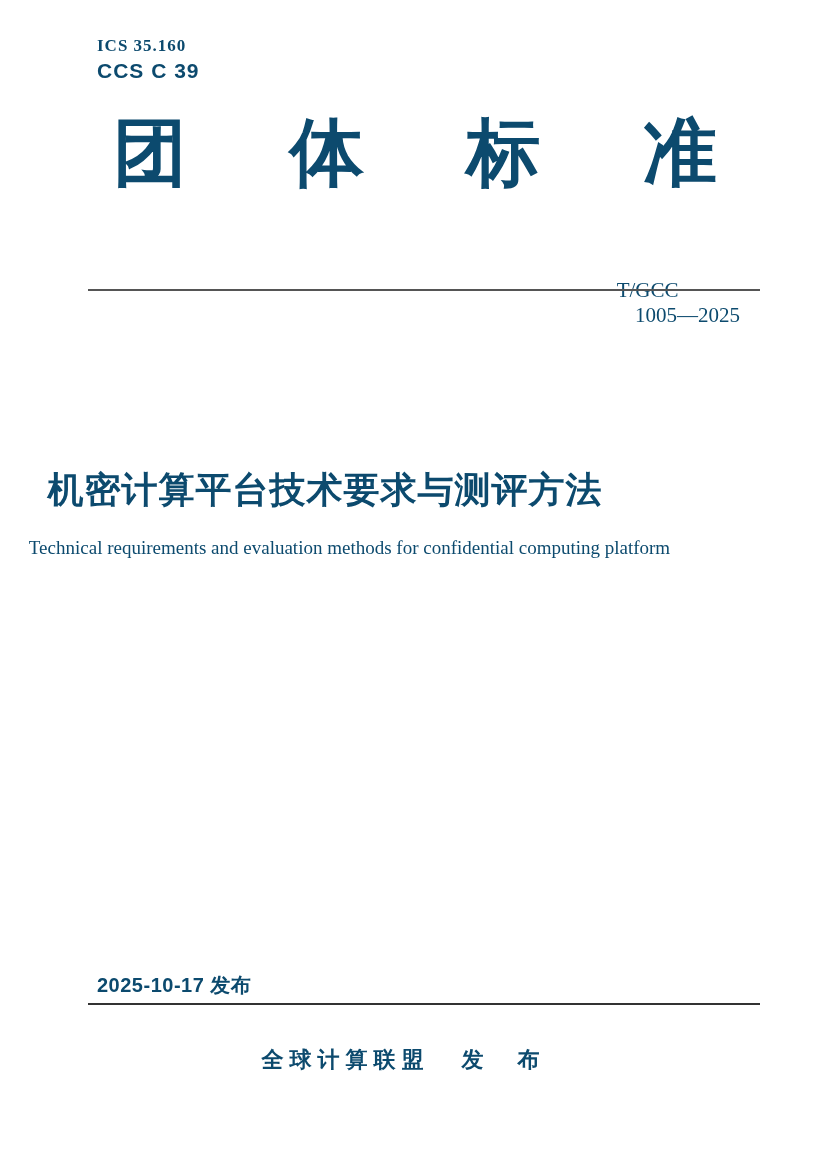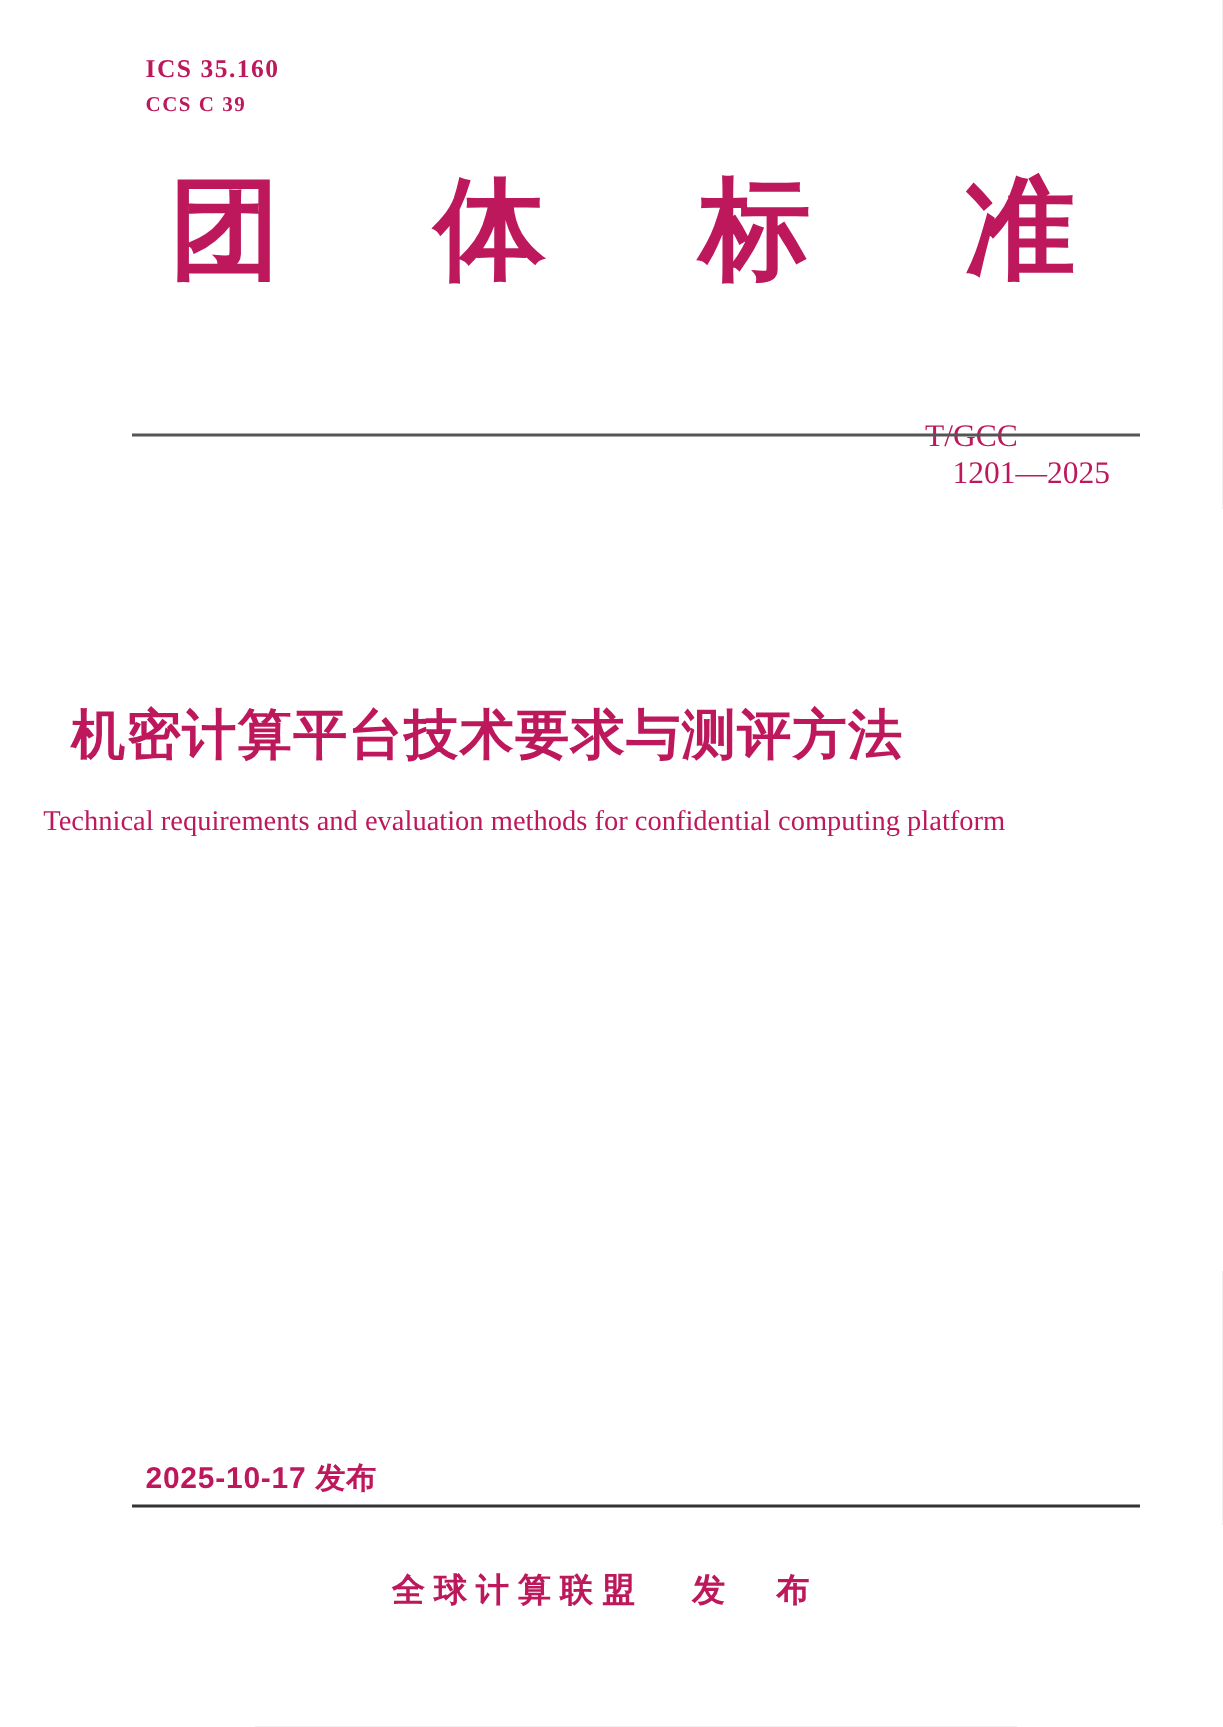--- a/index.html
+++ b/index.html
@@ -5,40 +5,40 @@
   * { margin: 0; padding: 0; box-sizing: border-box; }
   html, body { background: #e8e8e8; }
   .page {
     position: relative;
     width: 815px;
     height: 1151px;
     margin: 0 auto;
     background: #ffffff;
     overflow: hidden;
     font-family: "Liberation Sans", sans-serif;
-    color: #be185d;
+    color: #0c4a6e;
   }
 
   
   .codes {
     position: absolute;
     left: 97px;
     top: 33px;
   }
   .ics-line {
     font-family: "Liberation Serif", "DejaVu Serif", serif;
     font-size: 17px;
     font-weight: 600;
     letter-spacing: 1px;
     line-height: 25px;
     white-space: pre;
   }
   .ccs-line {
-    font-family: Liberation Serif, serif;
-    font-size: 14px;
+    font-family: Liberation Sans, sans-serif;
+    font-size: 21px;
     font-weight: 700;
     letter-spacing: 1px;
     line-height: 25px;
     white-space: pre;
   }
 
   
   .doc-type {
     position: absolute;
     left: 113px;
@@ -139,21 +139,21 @@
 
   <div class="doc-type">
     <span>团</span>
     <span>体</span>
     <span>标</span>
     <span>准</span>
   </div>
 
   <div class="std-code">
     <span>T/GCC</span>
-    <span class="num">1201—2025</span>
+    <span class="num">1005—2025</span>
   </div>
 
   <div class="rule rule-top"></div>
 
   <div class="title-cn">机密计算平台技术要求与测评方法</div>
 
   <div class="title-en">Technical requirements and evaluation methods for confidential computing platform</div>
 
   <div class="date-row">
     <span class="date-issue">2025-10-17 发布</span>

